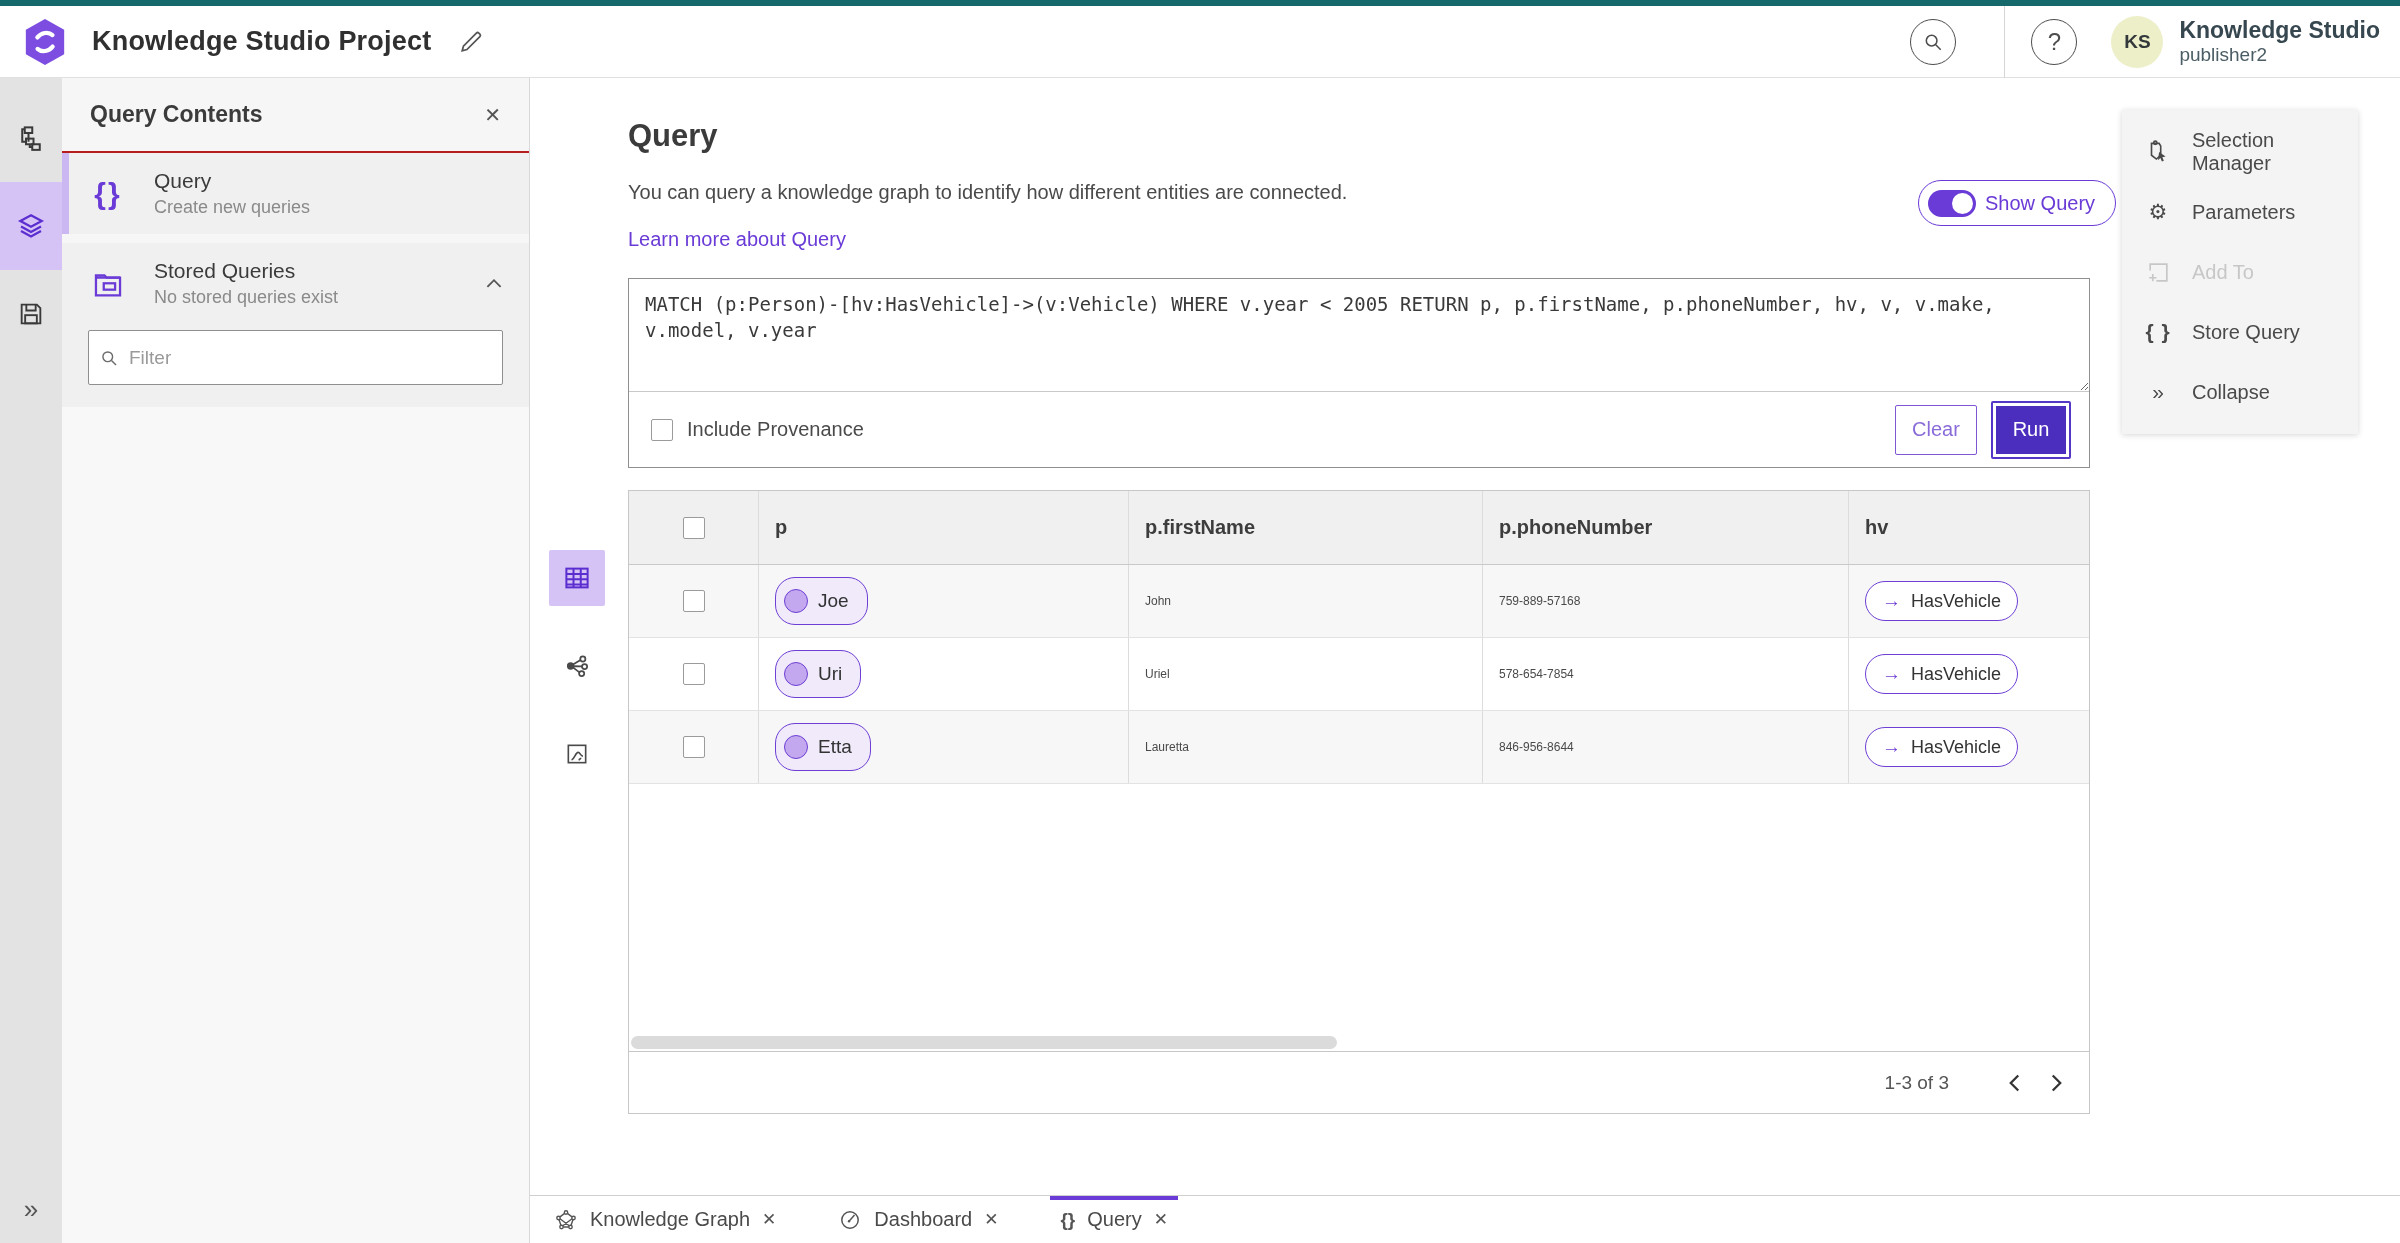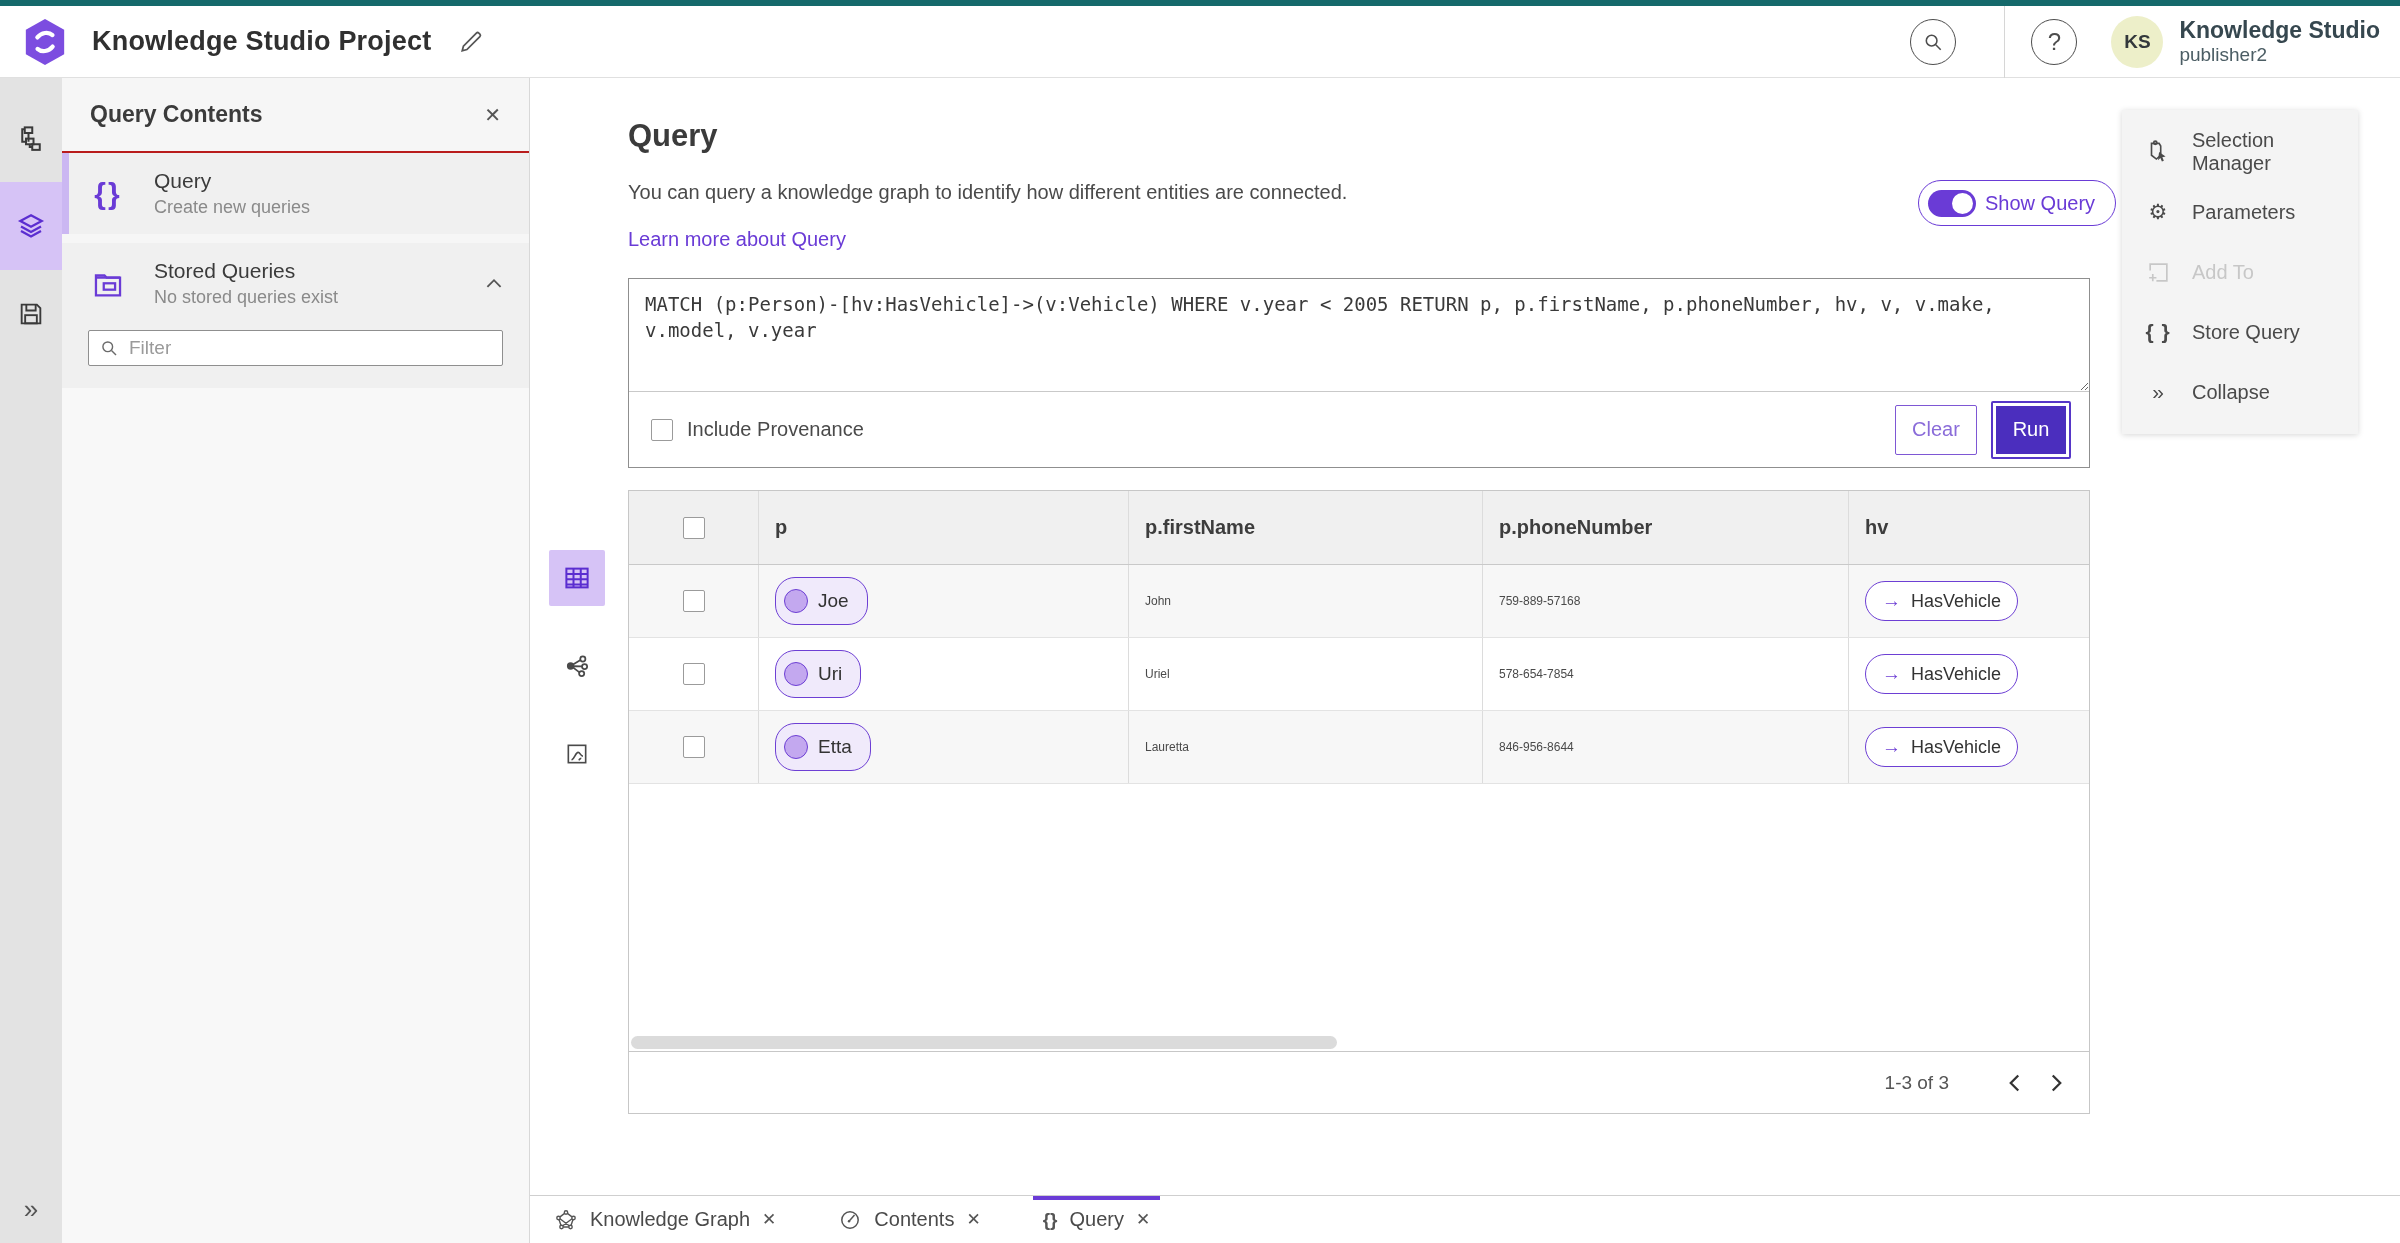--- a/index.html
+++ b/index.html
@@ -39,21 +39,21 @@
   .panel-item { position:relative; background:#F0F0F0; display:flex; align-items:center; padding:16px 20px 16px 0; }
   .panel-item.sel::before { content:""; position:absolute; left:0; top:0; bottom:0; width:7px; background:#CBB7F2; }
   .pi-icon { width:92px; display:flex; justify-content:center; flex:0 0 auto; }
   .braces-lg { font-size:30px; font-weight:600; color:#6A3BD6; letter-spacing:2px; }
   .pi-text { flex:1; }
   .pi-title { font-size:21px; color:#3b3b3b; }
   .pi-sub { font-size:18px; color:#8a8a8a; margin-top:4px; }
   .pi-chevron { flex:0 0 auto; margin-right:6px; cursor:pointer; }
   .panel-gap { height:9px; background:#F6F6F6; }
   .panel-filter { background:#F0F0F0; padding:6px 26px 22px 26px; }
-  .filter-box { height:36px; background:#fff; border:1px solid #8f8f8f; border-radius:2px; display:flex; align-items:center; padding:0 10px; }
+  .filter-box { height:55px; background:#fff; border:1px solid #8f8f8f; border-radius:2px; display:flex; align-items:center; padding:0 10px; }
   .filter-box input { border:none; outline:none; flex:1; font-size:19px; font-family:"Liberation Sans",sans-serif; color:#444; background:transparent; margin-left:10px; }
   .filter-box input::placeholder { color:#9a9a9a; }
   .panel-rest { flex:1; background:#F8F8F8; }
 
   
   .content-col { flex:1; display:flex; flex-direction:column; min-width:0; background:#fff; }
   .content { flex:1; position:relative; overflow:hidden; }
 
   .q-title { margin:40px 0 0 98px; font-size:31px; font-weight:700; color:#3b3b3b; }
   .q-desc { margin:27px 0 0 98px; font-size:20px; color:#4a4a4a; }
@@ -428,21 +428,21 @@
           </svg>
           <span>Knowledge Graph</span>
           <span class="tab-close">✕</span>
         </div>
         <div class="tab">
           <svg width="24" height="24" viewBox="0 0 24 24" fill="none" stroke="#555" stroke-width="1.5">
             <circle cx="12" cy="12" r="8.2"></circle>
               <path d="M11 13.2L16.5 7"></path>
               <circle cx="11" cy="13.2" r="1.2" fill="#555" stroke="none"></circle>
           </svg>
-          <span>Contents</span>
+          <span>Dashboard</span>
           <span class="tab-close">✕</span>
         </div>
         <div class="tab active">
           <span class="braces-tab">{}</span>
           <span>Query</span>
           <span class="tab-close">✕</span>
         </div>
       </div>
     </div>
   </div>

